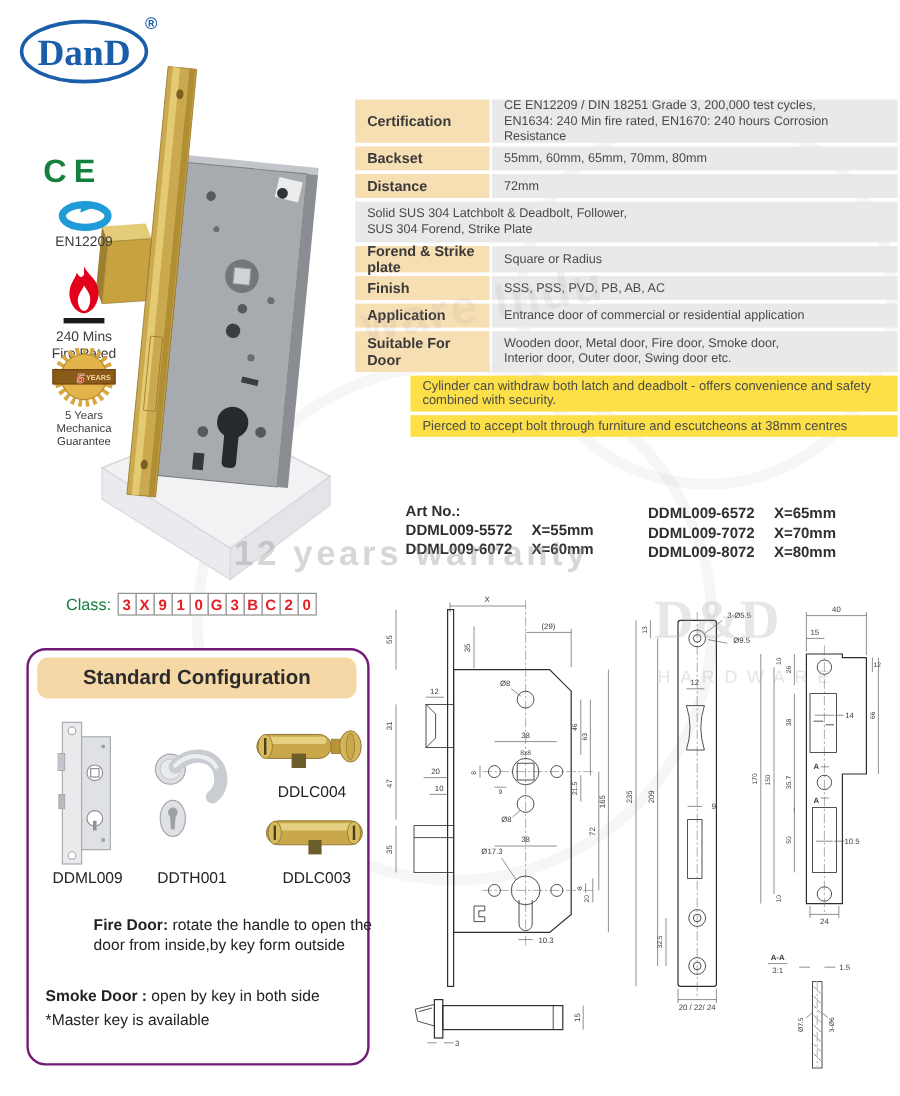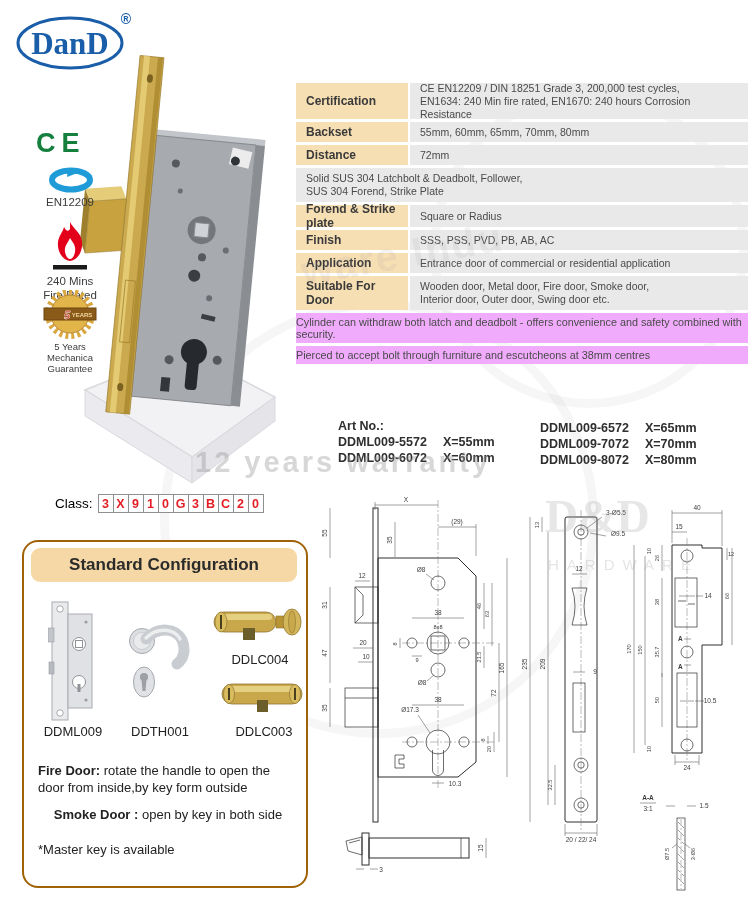--- a/index.html
+++ b/index.html
@@ -9,31 +9,31 @@
   
   .wm{position:absolute;pointer-events:none;z-index:3;color:rgba(150,150,150,0.32);font-weight:bold;white-space:nowrap;}
   .wm-circle{position:absolute;pointer-events:none;z-index:0;border:9px solid rgba(185,185,185,0.13);border-radius:50%;}
   
   .spec-table{position:absolute;left:296px;top:83px;width:452px;display:flex;flex-direction:column;gap:3px;z-index:2;}
   .trow{display:flex;gap:2px;}
   .tlabel{width:112px;background:#F7DFB4;font-weight:bold;font-size:12px;color:#3a3a3a;
           display:flex;align-items:center;padding:0 10px;box-sizing:border-box;}
   .tvalue{flex:1;background:#E9E9E9;font-size:10.5px;color:#4a4a4a;display:flex;align-items:center;
           padding:0 10px;box-sizing:border-box;white-space:pre-line;line-height:13px;}
-  .tnote{background:#f0abfc;font-size:10.8px;color:#4a4a4a;padding:3px 0;line-height:12px;}
+  .tnote{background:#fde047;font-size:10.8px;color:#4a4a4a;padding:3px 10px;line-height:12px;margin-left:46px;}
   
   .art{position:absolute;font-weight:bold;font-size:12.5px;line-height:16px;color:#2f2f2f;z-index:2;}
   .art-size{margin-left:16px;}
   
   .classrow{position:absolute;left:55px;top:494px;z-index:2;display:flex;align-items:center;}
-  .class-label{font-size:13.5px;color:#000000;margin-right:6px;}
+  .class-label{font-size:13.5px;color:#15803d;margin-right:6px;}
   .class-box{display:inline-flex;width:14px;height:17px;border:1px solid #8f8f8f;margin-left:-1px;
              align-items:center;justify-content:center;font-weight:bold;font-size:12.5px;color:#E31E24;background:#fff;}
   
-  .cfg-box{position:absolute;left:22px;top:540px;width:286px;height:348px;border:2px solid #a16207;
+  .cfg-box{position:absolute;left:22px;top:540px;width:286px;height:348px;border:2px solid #701a75;
            border-radius:16px;background:#fff;box-sizing:border-box;z-index:2;}
   .cfg-title{position:absolute;left:7px;top:6px;width:266px;height:34px;background:#F6D8A6;border-radius:9px;
              font-weight:bold;font-size:17px;color:#2b2b2b;display:flex;align-items:center;justify-content:center;}
   .cfg-label{position:absolute;font-size:13px;color:#222;text-align:center;}
   .cfg-p{position:absolute;left:14px;width:260px;font-size:13px;line-height:17px;color:#222;margin:0;}
   
   .badge-label{position:absolute;text-align:center;color:#3c3c3c;}
   .ce-text{position:absolute;left:36px;top:128px;font-size:27px;letter-spacing:6px;color:#15803d;font-weight:600;z-index:2;}
   
   .d{font-size:6.5px;fill:#3c3c3c;}
@@ -239,22 +239,22 @@
       <ellipse cx="75" cy="24" rx="5.5" ry="9.5" fill="#D9BC5E" stroke="#8F7430" stroke-width="0.7"></ellipse>
       <line x1="75" y1="18" x2="75" y2="30" stroke="#4A4020" stroke-width="2"></line>
       <rect x="37" y="30" width="11" height="12" fill="#6B5E2A"></rect>
     </svg>
 
     <div class="cfg-label" style="left:12px;top:182px;width:74px;">DDML009</div>
     <div class="cfg-label" style="left:94px;top:182px;width:84px;">DDTH001</div>
     <div class="cfg-label" style="left:194px;top:110px;width:84px;">DDLC004</div>
     <div class="cfg-label" style="left:198px;top:182px;width:84px;">DDLC003</div>
 
-    <p class="cfg-p" style="top:220px;"><b>Fire Door:</b><span> rotate the handle to open the door from inside,by key form outside</span></p>
-    <p class="cfg-p" style="top:264px;text-align:center;"><b>Smoke Door :</b><span> open by key in both side</span></p>
+    <p class="cfg-p" style="top:220px;margin-left:40px;"><b>Fire Door:</b><span> rotate the handle to open the door from inside,by key form outside</span></p>
+    <p class="cfg-p" style="top:279px;"><b>Smoke Door :</b><span> open by key in both side</span></p>
     <p class="cfg-p" style="top:299px;"><span>*Master key is available</span></p>
   </div>
 
   <svg class="abs" style="left:318px;top:488px;z-index:2;" width="432" height="425" viewBox="0 0 432 425">
 
     <rect x="55" y="20" width="5" height="314" class="ol"></rect>
     <path d="M60,70 H140 L158,88 V274 L140,289 H60 Z" class="ol"></path>
 
     <line x1="120" y1="12" x2="120" y2="302" class="cl"></line>
     <line x1="84" y1="155" x2="176" y2="155" class="cl"></line>

